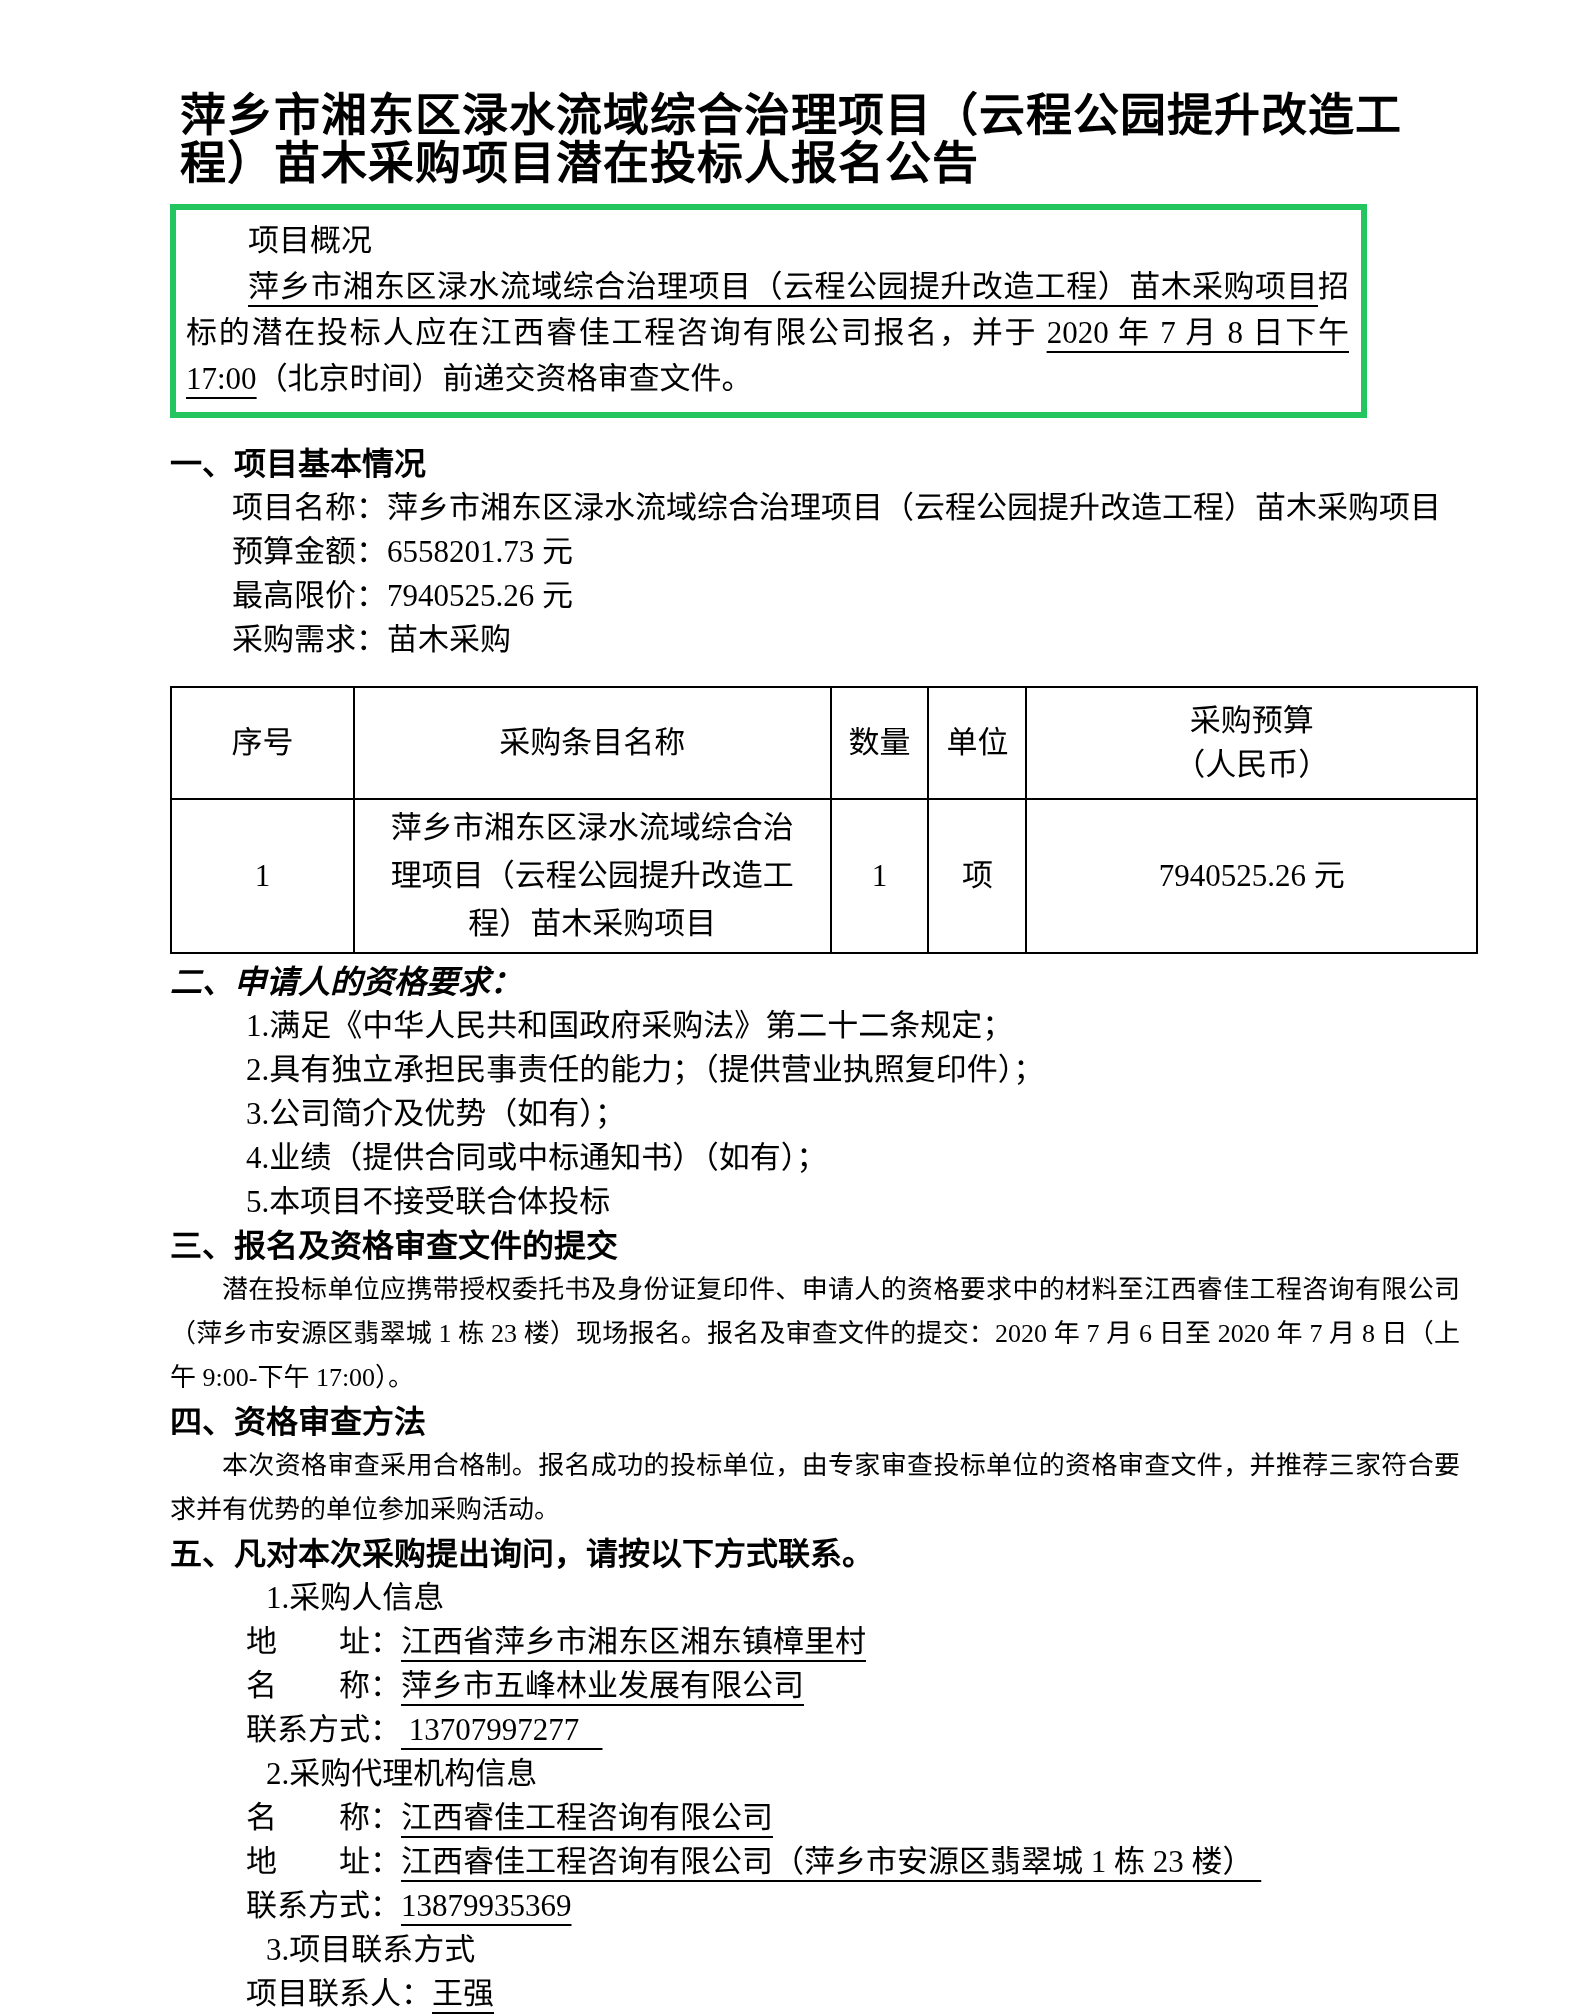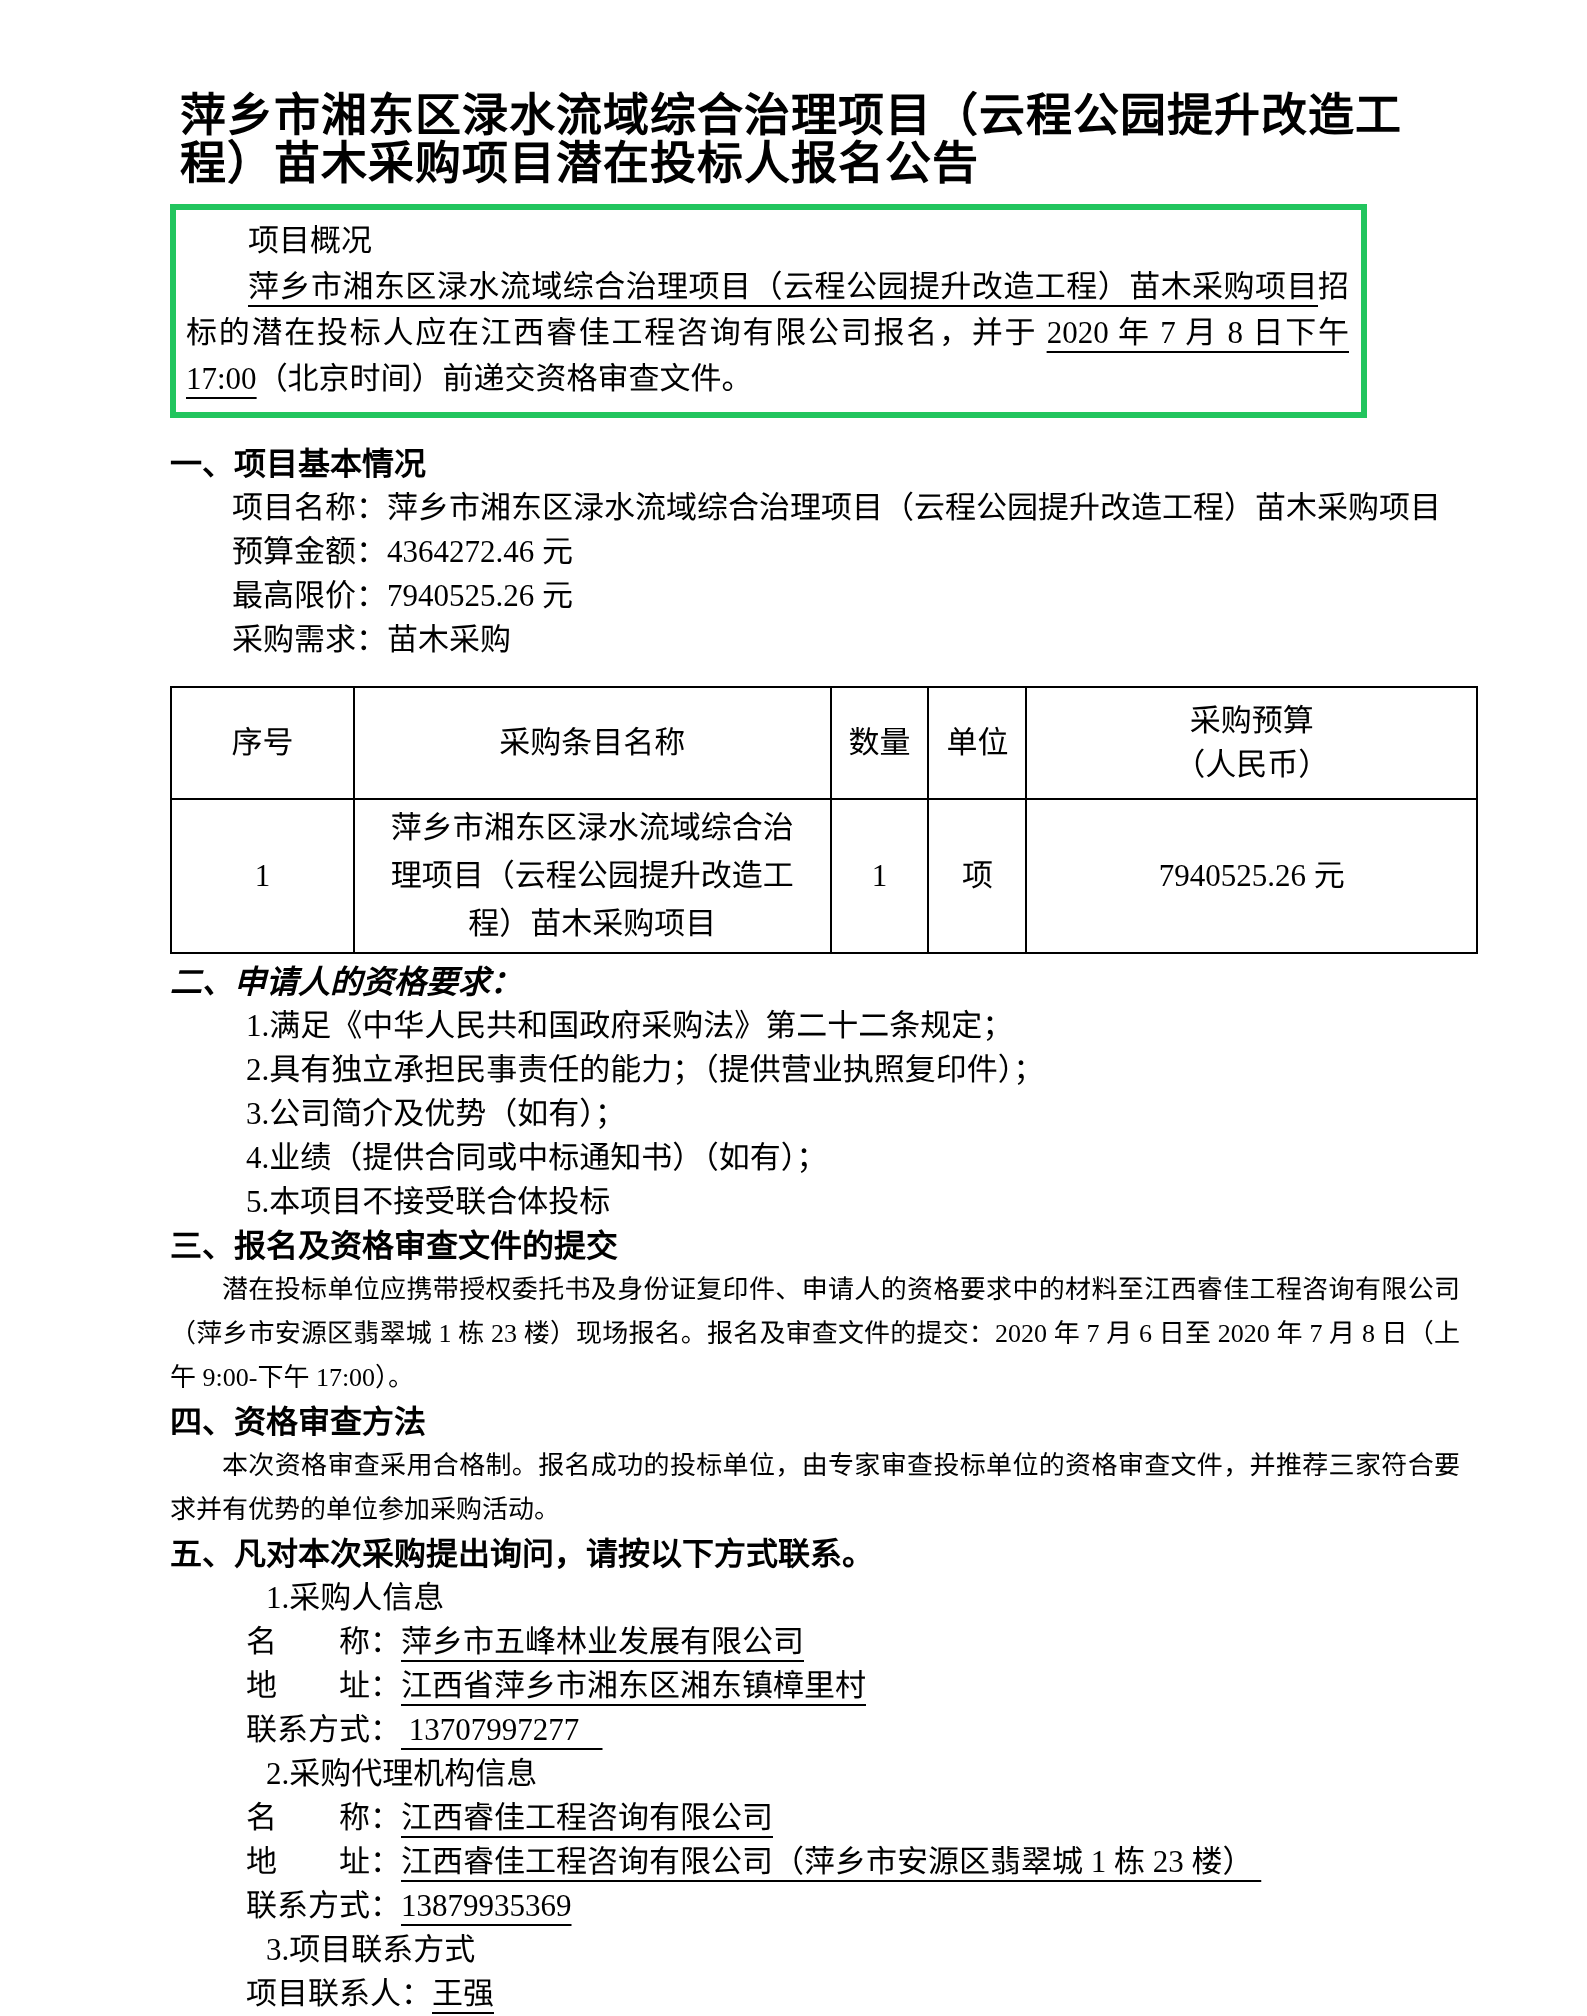--- a/index.html
+++ b/index.html
@@ -121,21 +121,21 @@
 
   <h1 class="title">萍乡市湘东区渌水流域综合治理项目（云程公园提升改造工程）苗木采购项目潜在投标人报名公告</h1>
 
   <div class="overview-box">
     <div class="overview-label">项目概况</div>
     <p class="overview-para"><span class="u">萍乡市湘东区渌水流域综合治理项目（云程公园提升改造工程）苗木采购项目</span><span>招标的潜在投标人应在江西睿佳工程咨询有限公司报名，并于 </span><span class="u">2020 年 7 月 8 日下午 17:00</span><span>（北京时间）前递交资格审查文件。</span></p>
   </div>
 
   <div class="sec-heading">一、项目基本情况</div>
   <p class="body-line">项目名称：萍乡市湘东区渌水流域综合治理项目（云程公园提升改造工程）苗木采购项目</p>
-  <p class="body-line">预算金额：4364272.46 元</p>
+  <p class="body-line">预算金额：6558201.73 元</p>
   <p class="body-line">最高限价：7940525.26 元</p>
   <p class="body-line">采购需求：苗木采购</p>
 
   <table class="items">
     <colgroup>
       <col style="width:14%">
       <col style="width:36.5%">
       <col style="width:7.5%">
       <col style="width:7.5%">
       <col style="width:34.5%">
@@ -172,22 +172,22 @@
 
   <div class="sec-heading" style="margin-top:0;">三、报名及资格审查文件的提交</div>
   <p class="body-para">潜在投标单位应携带授权委托书及身份证复印件、申请人的资格要求中的材料至江西睿佳工程咨询有限公司（萍乡市安源区翡翠城 1 栋 23 楼）现场报名。报名及审查文件的提交：2020 年 7 月 6 日至 2020 年 7 月 8 日（上午 9:00-下午 17:00）。</p>
 
   <div class="sec-heading" style="margin-top:0;">四、资格审查方法</div>
   <p class="body-para">本次资格审查采用合格制。报名成功的投标单位，由专家审查投标单位的资格审查文件，并推荐三家符合要求并有优势的单位参加采购活动。</p>
 
   <div class="sec-heading" style="margin-top:0;">五、凡对本次采购提出询问，请按以下方式联系。</div>
 
   <p class="contact-sub">1.采购人信息</p>
+  <p class="contact-row"><span>地　　址：</span><span class="u val">江西省萍乡市湘东区湘东镇樟里村</span></p>
   <p class="contact-row"><span>名　　称：</span><span class="u val">萍乡市五峰林业发展有限公司</span></p>
-  <p class="contact-row"><span>地　　址：</span><span class="u val">江西省萍乡市湘东区湘东镇樟里村</span></p>
   <p class="contact-row"><span>联系方式：</span><span class="u val">&nbsp;13707997277&nbsp;&nbsp;&nbsp;</span></p>
 
   <p class="contact-sub">2.采购代理机构信息</p>
   <p class="contact-row"><span>名　　称：</span><span class="u val">江西睿佳工程咨询有限公司</span></p>
   <p class="contact-row"><span>地　　址：</span><span class="u val">江西睿佳工程咨询有限公司（萍乡市安源区翡翠城 1 栋 23 楼）&nbsp;</span></p>
   <p class="contact-row"><span>联系方式：</span><span class="u val">13879935369</span></p>
 
   <p class="contact-sub">3.项目联系方式</p>
   <p class="contact-row"><span>项目联系人：</span><span class="u val">王强</span></p>
 

